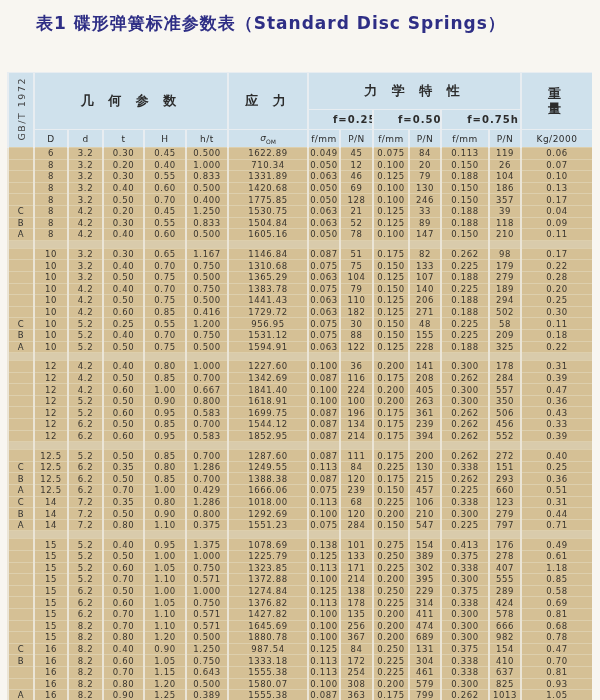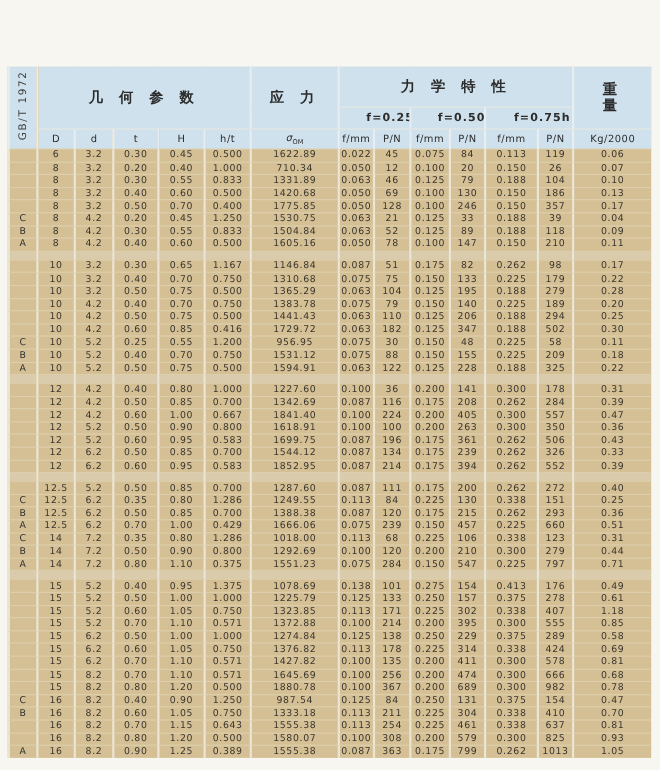--- a/index.html
+++ b/index.html
@@ -59,20 +59,21 @@
     font-size:10.5px; color:#3d3d3d; letter-spacing:1px;
   }
   .note .sigma { font-style:italic; font-size:10px; }
   .note sub { font-size:7px; }
 </style>
 </head>
 <body>
 
 <div class="page">
 
+  <h1 class="page-title">表1 碟形弹簧标准参数表（Standard Disc Springs）</h1>
 
   <table class="spring">
     <colgroup>
       <col style="width:26px">
         <col style="width:34px">
         <col style="width:35px">
       <col style="width:41px">
         <col style="width:42px">
         <col style="width:42px">
       <col style="width:80px">
@@ -120,21 +121,21 @@
     </thead>
     <tbody>
         <tr>
           <td></td>
           <td>6</td>
           <td>3.2</td>
           <td>0.30</td>
           <td>0.45</td>
           <td>0.500</td>
           <td>1622.89</td>
-          <td>0.022</td>
+          <td>0.049</td>
           <td>45</td>
           <td>0.075</td>
           <td>84</td>
           <td>0.113</td>
           <td>119</td>
           <td>0.06</td>
         </tr>
         <tr>
           <td></td>
           <td>8</td>
@@ -299,21 +300,21 @@
           <td></td>
           <td>10</td>
           <td>3.2</td>
           <td>0.50</td>
           <td>0.75</td>
           <td>0.500</td>
           <td>1365.29</td>
           <td>0.063</td>
           <td>104</td>
           <td>0.125</td>
-          <td>195</td>
+          <td>107</td>
           <td>0.188</td>
           <td>279</td>
           <td>0.28</td>
         </tr>
         <tr>
           <td></td>
           <td>10</td>
           <td>4.2</td>
           <td>0.40</td>
           <td>0.70</td>
@@ -347,21 +348,21 @@
           <td></td>
           <td>10</td>
           <td>4.2</td>
           <td>0.60</td>
           <td>0.85</td>
           <td>0.416</td>
           <td>1729.72</td>
           <td>0.063</td>
           <td>182</td>
           <td>0.125</td>
-          <td>347</td>
+          <td>271</td>
           <td>0.188</td>
           <td>502</td>
           <td>0.30</td>
         </tr>
         <tr>
           <td>C</td>
           <td>10</td>
           <td>5.2</td>
           <td>0.25</td>
           <td>0.55</td>
@@ -509,21 +510,21 @@
           <td>6.2</td>
           <td>0.50</td>
           <td>0.85</td>
           <td>0.700</td>
           <td>1544.12</td>
           <td>0.087</td>
           <td>134</td>
           <td>0.175</td>
           <td>239</td>
           <td>0.262</td>
-          <td>326</td>
+          <td>456</td>
           <td>0.33</td>
         </tr>
         <tr>
           <td></td>
           <td>12</td>
           <td>6.2</td>
           <td>0.60</td>
           <td>0.95</td>
           <td>0.583</td>
           <td>1852.95</td>
@@ -699,21 +700,21 @@
           <td></td>
           <td>15</td>
           <td>5.2</td>
           <td>0.50</td>
           <td>1.00</td>
           <td>1.000</td>
           <td>1225.79</td>
           <td>0.125</td>
           <td>133</td>
           <td>0.250</td>
-          <td>157</td>
+          <td>389</td>
           <td>0.375</td>
           <td>278</td>
           <td>0.61</td>
         </tr>
         <tr>
           <td></td>
           <td>15</td>
           <td>5.2</td>
           <td>0.60</td>
           <td>1.05</td>
@@ -841,21 +842,21 @@
         </tr>
         <tr>
           <td>B</td>
           <td>16</td>
           <td>8.2</td>
           <td>0.60</td>
           <td>1.05</td>
           <td>0.750</td>
           <td>1333.18</td>
           <td>0.113</td>
-          <td>211</td>
+          <td>172</td>
           <td>0.225</td>
           <td>304</td>
           <td>0.338</td>
           <td>410</td>
           <td>0.70</td>
         </tr>
         <tr>
           <td></td>
           <td>16</td>
           <td>8.2</td>

